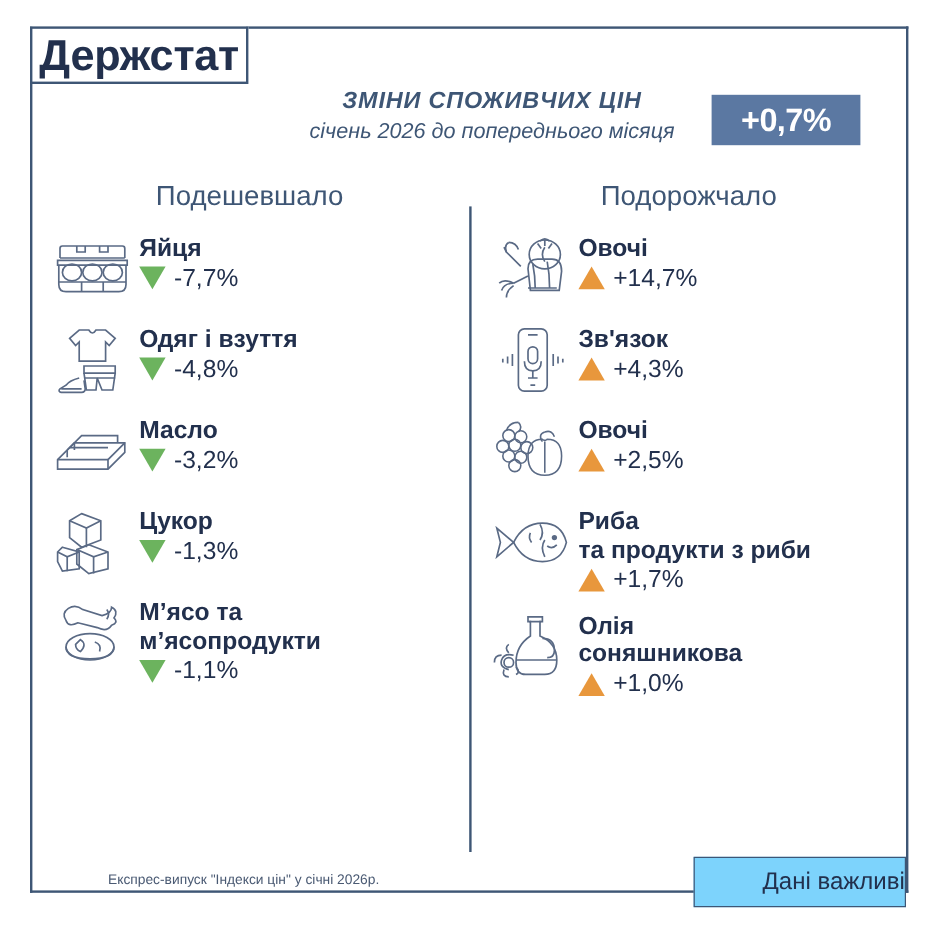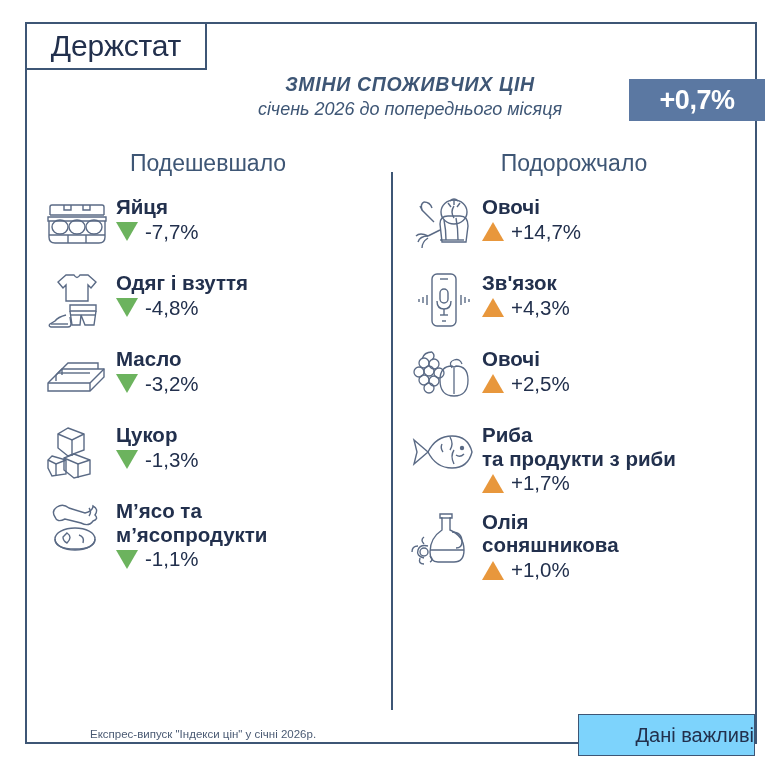--- a/index.html
+++ b/index.html
@@ -50,22 +50,22 @@
     position: absolute;
     left: 25px; top: 22px;
     width: 182px; height: 48px;
     border: 2px solid #3e5675;
     background: #ffffff;
     display: flex;
     align-items: center;
     justify-content: center;
   }
   .logo-text {
-    font-size: 30px;
-    font-weight: normal;
+    font-size: 36px;
+    font-weight: bold;
     color: #22304d;
     letter-spacing: -0.2px;
     line-height: 1;
   }
 
   
   .header {
     position: absolute;
     left: 215px; top: 72px;
     width: 390px;
@@ -82,22 +82,22 @@
   }
   .header-subtitle {
     font-size: 18px;
     color: #3e5675;
     line-height: 1.35;
     white-space: nowrap;
   }
 
   .badge {
     position: absolute;
-    left: 629px; top: 79px;
-    width: 136px; height: 42px;
+    left: 593px; top: 79px;
+    width: 124px; height: 42px;
     background: #5b78a2;
     display: flex;
     align-items: center;
     justify-content: center;
   }
   .badge-text {
     font-size: 27px;
     font-weight: bold;
     color: #ffffff;
     line-height: 1;

